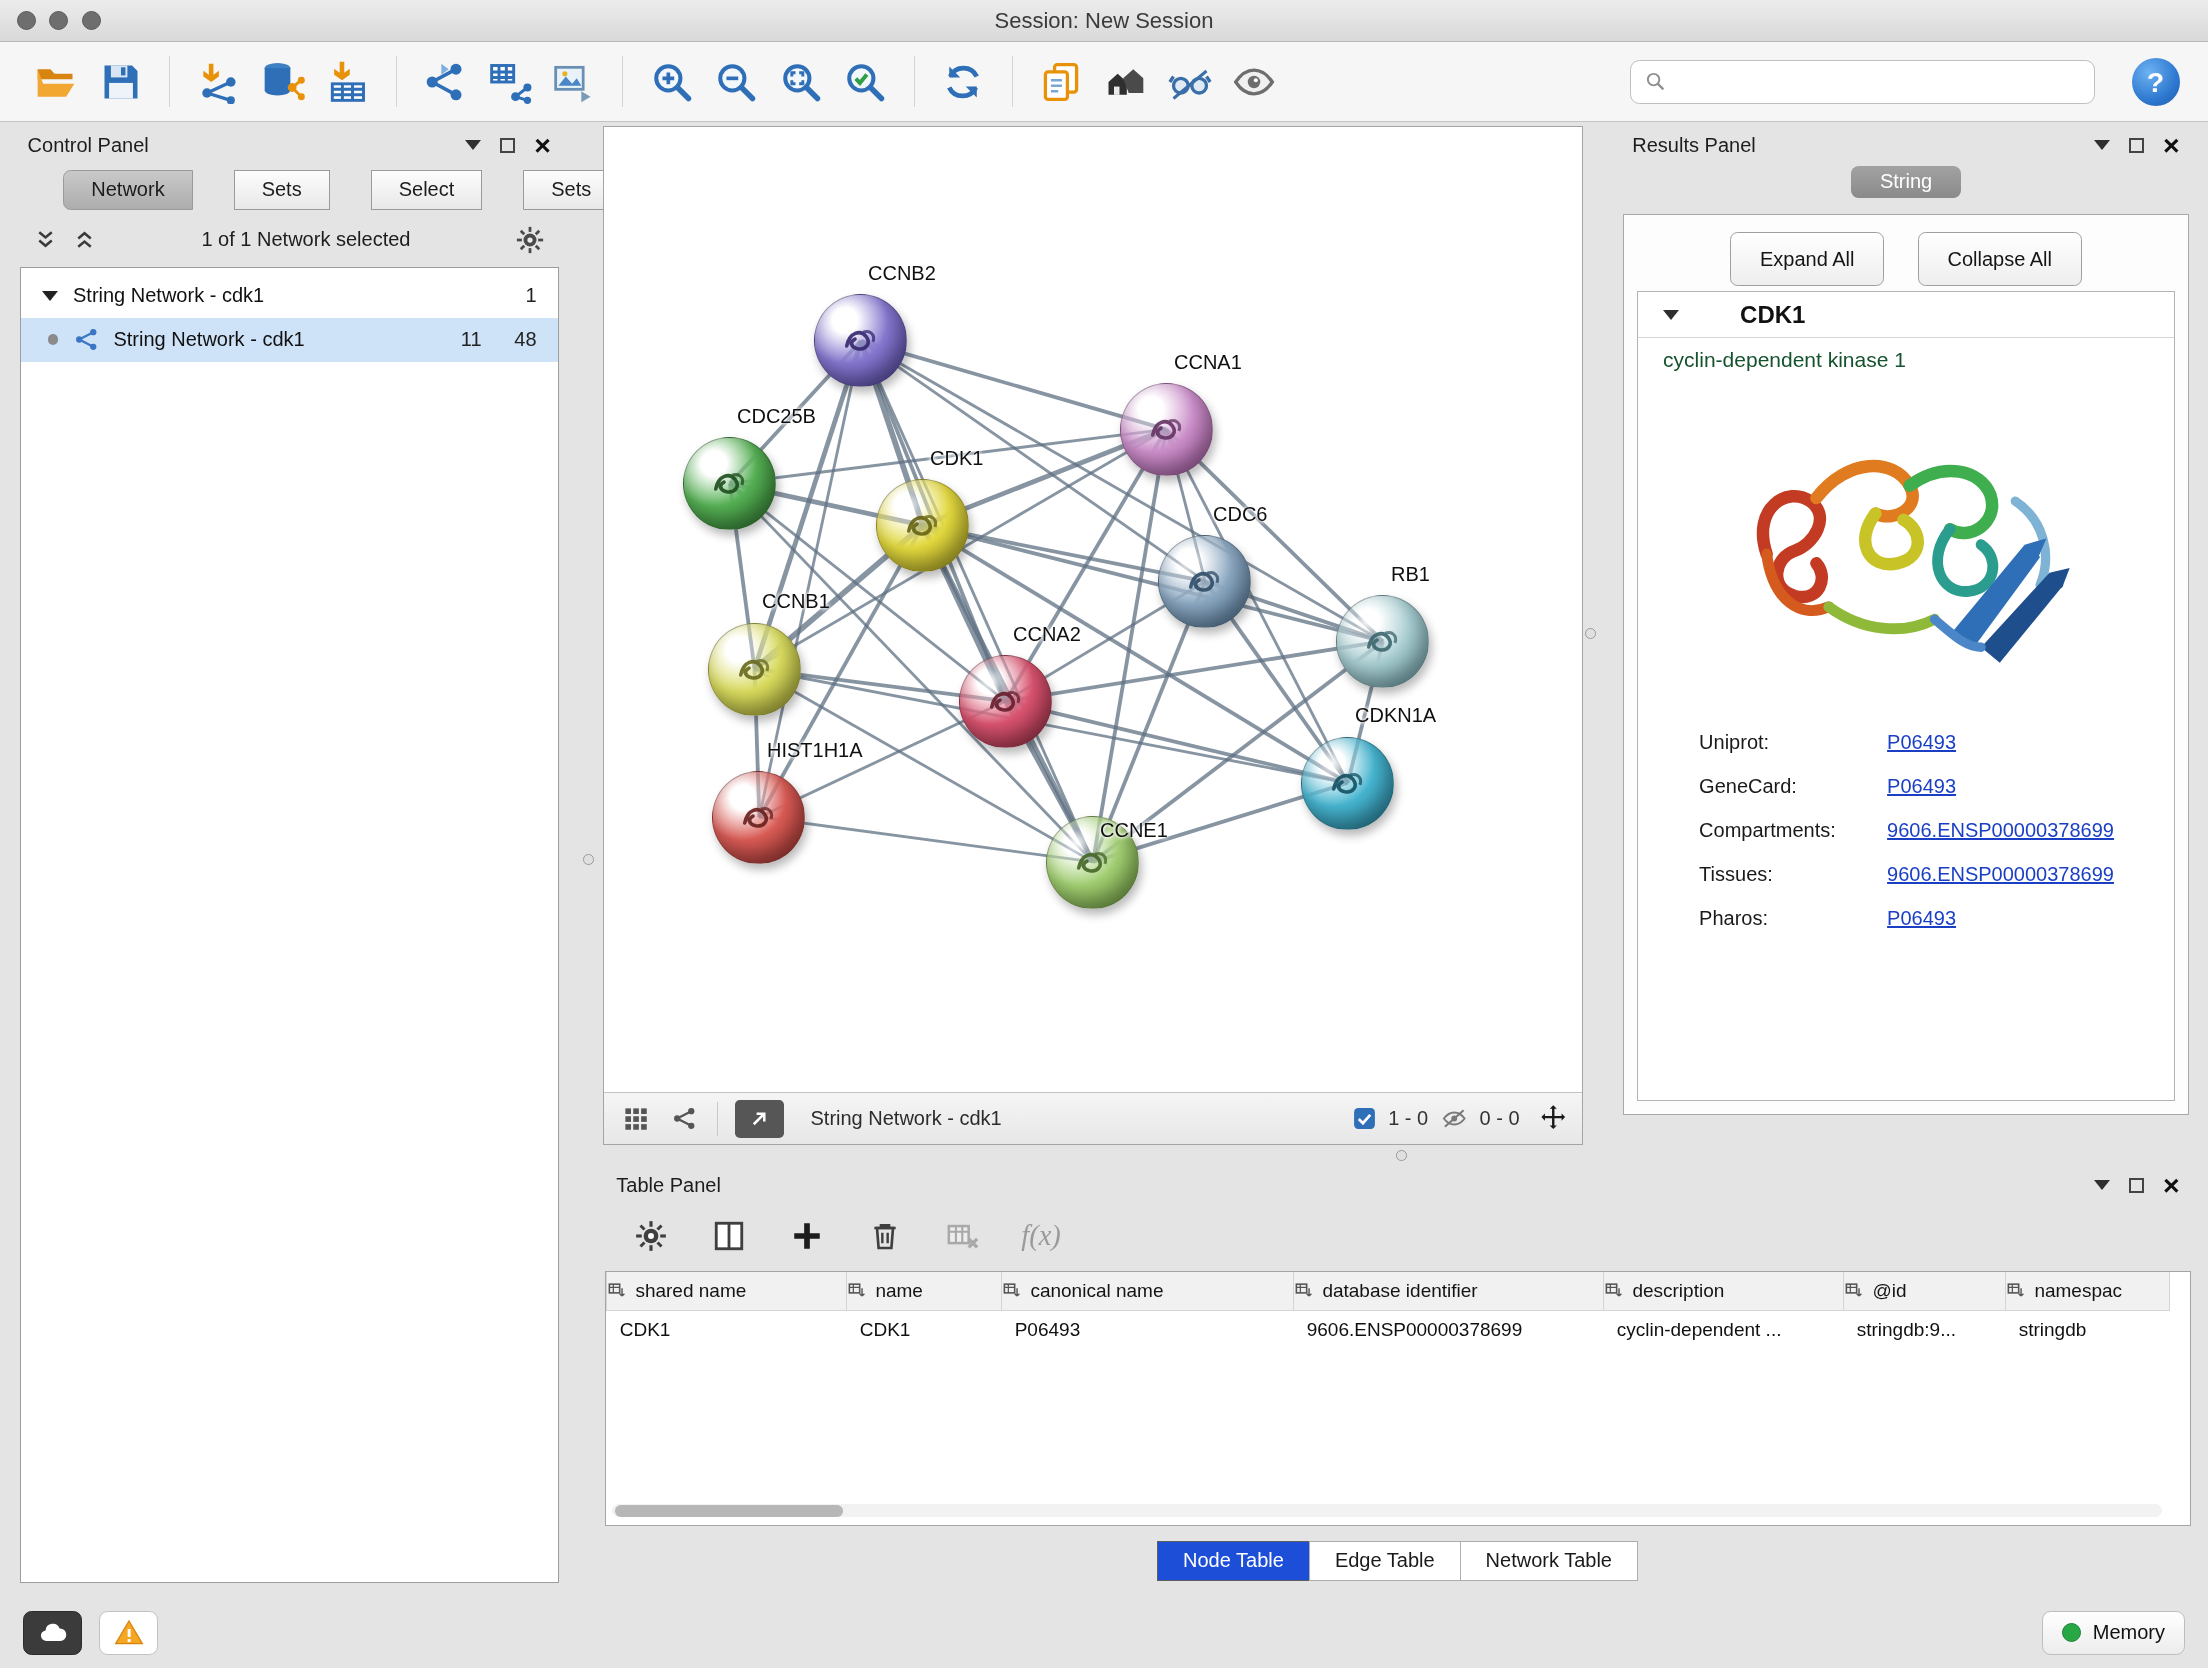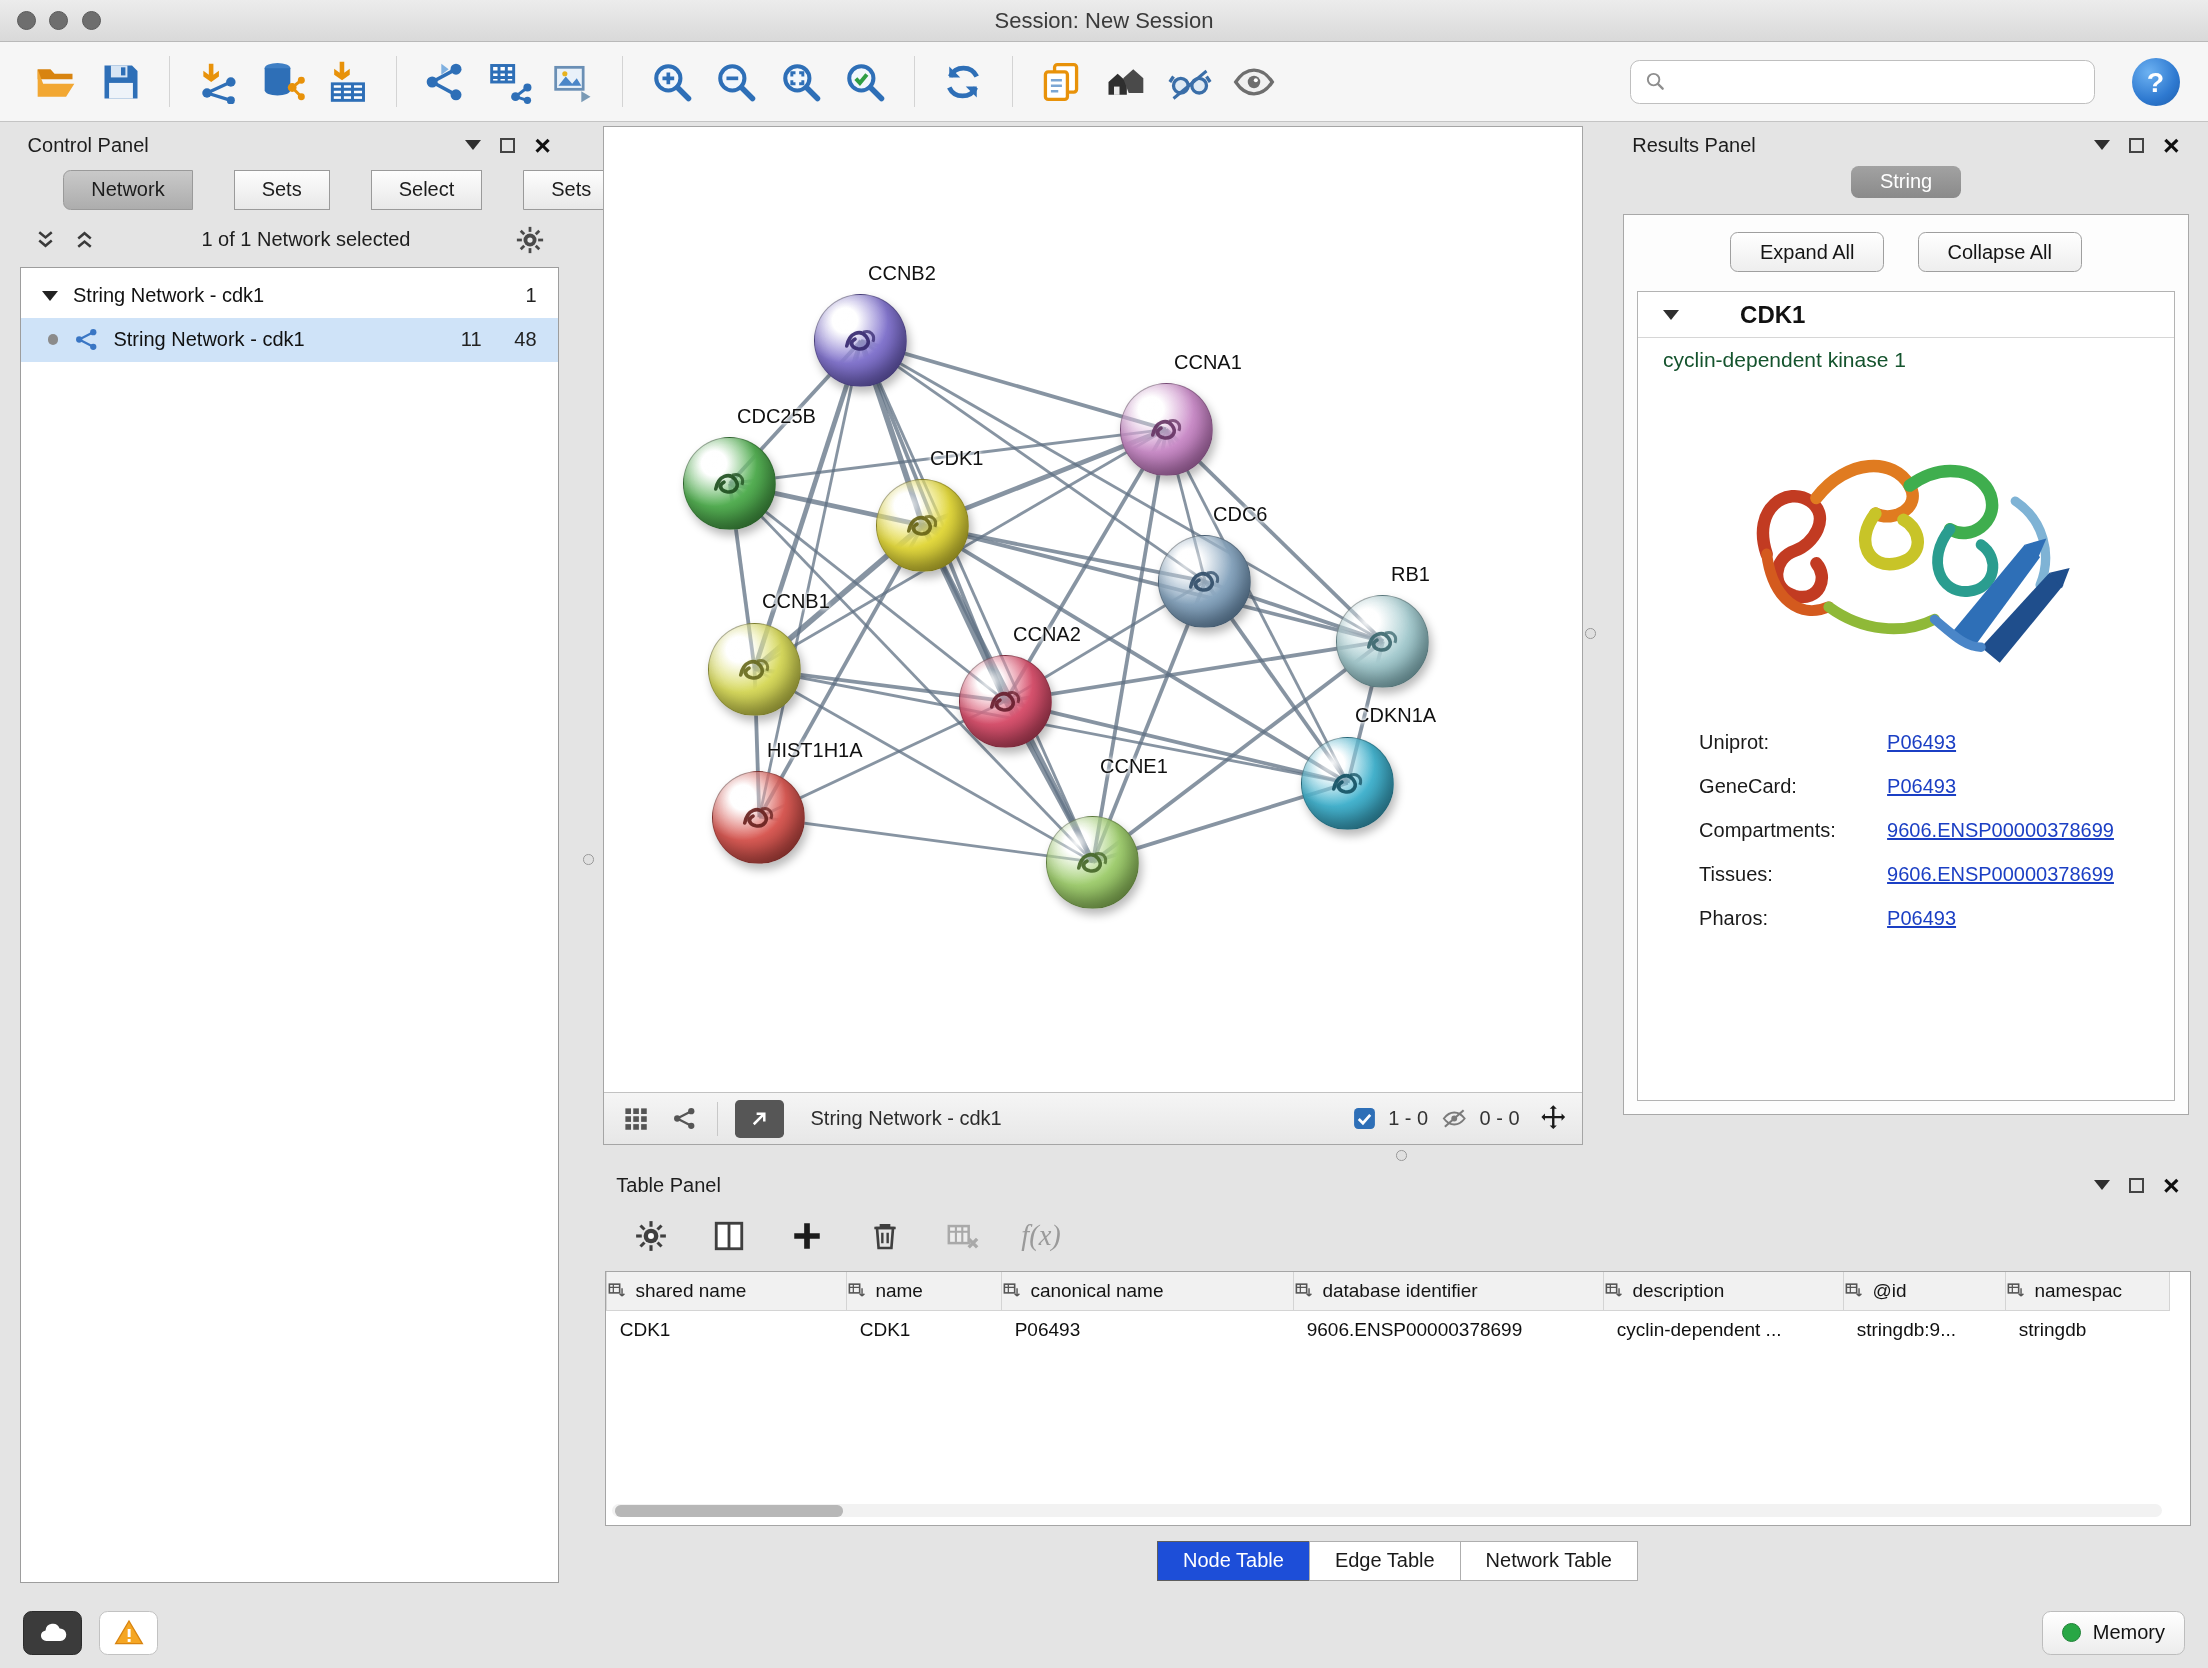--- a/index.html
+++ b/index.html
@@ -79,21 +79,21 @@
   .nf-title { font-size:20px; color:#2c2c2c; margin-left:9.5px; }
   .nf-right { margin-left:auto; display:flex; align-items:center; gap:11.4px; font-size:20px; color:#333; }
   .nf-count { color:#333; }
 
   
   .results-panel { position:absolute; left:1619px; top:126px; width:574px; height:989px; }
   .string-tab { display:block; margin:1.9px auto 0; width:110px; height:32px; border:none; border-radius:7.6px;
     background:linear-gradient(#a2a2a2,#8a8a8a); color:#fff; font-size:20px; font-family:Liberation Sans, sans-serif; cursor:pointer; }
   .rp-box { position:absolute; left:3.8px; right:3.8px; top:88px; bottom:0; background:#fdfdfd; border:1px solid #a8a8a8; padding:17px 13.3px 13.3px; }
   .rp-buttons { display:flex; justify-content:center; gap:34px; }
-  .rp-btn { height:40px; padding:0 28.5px; border:1px solid #9f9f9f; border-radius:7.6px;
+  .rp-btn { height:54px; padding:0 28.5px; border:1px solid #9f9f9f; border-radius:7.6px;
     background:linear-gradient(#ffffff,#eeeeee); font-size:20px; color:#151515; font-family:inherit; cursor:pointer; }
   .rp-inner { position:absolute; left:13.3px; right:13.3px; top:76px; bottom:13.3px; border:1px solid #b3b3b3; background:#fff; overflow:hidden; }
   .gene-header { display:flex; align-items:center; height:46px; border-bottom:1px solid #d6d6d6; padding:0 25px; }
   .gene-header .tri-down { margin-right:61px; }
   .gene-name { font-size:24px; font-weight:bold; color:#111; }
   .gene-desc { font-size:21px; color:#14532d; padding:9.5px 0 0 25px; }
   .protein-img { display:block; margin:25px auto 9.5px; }
   .cl-title { font-size:22px; font-weight:bold; color:#111; padding:17px 0 9.5px 38px; }
   .cl-row { display:flex; align-items:center; height:44px; padding-left:61px; font-size:20px; color:#1a1a1a; }
   .cl-label { width:188px; flex:none; }
@@ -492,21 +492,21 @@
           </svg>
         </div>
         <div class="net-label" style="left: 163px; top: 612px;">HIST1H1A</div>
         <div class="net-node" style="left: 442px; top: 689px; background: radial-gradient(circle at 33% 28%, rgba(255, 255, 255, 0.95), rgba(255, 255, 255, 0.35) 14%, rgb(162, 207, 114) 48%, rgb(103, 143, 60) 96%);">
           <svg viewBox="0 0 40 40">
             <path d="M10 24 C12 14 20 12 24 17 C28 22 24 27 18 26 C13 25 12 21 16 19" fill="none" stroke="#446626" stroke-width="2.6" stroke-linecap="round"></path>
             <path d="M22 14 C27 12 31 16 29 21" fill="none" stroke="#446626" stroke-width="2.2" opacity=".85"></path>
             <path d="M13 17 C11 20 12 23 15 24" fill="none" stroke="#446626" stroke-width="2" opacity=".7"></path>
           </svg>
         </div>
-        <div class="net-label" style="left: 496px; top: 628px;">CCNE1</div>
+        <div class="net-label" style="left: 496px; top: 692px;">CCNE1</div>
       </div>
     <div class="net-footer">
       <span class="nf-icon">
         <svg width="27" height="27" viewBox="0 0 24 24">
             <g fill="#555">
               <rect x="3" y="3" width="5" height="5"></rect>
               <rect x="10" y="3" width="5" height="5"></rect>
               <rect x="17" y="3" width="5" height="5"></rect>
               <rect x="3" y="10" width="5" height="5"></rect>
               <rect x="10" y="10" width="5" height="5"></rect>

